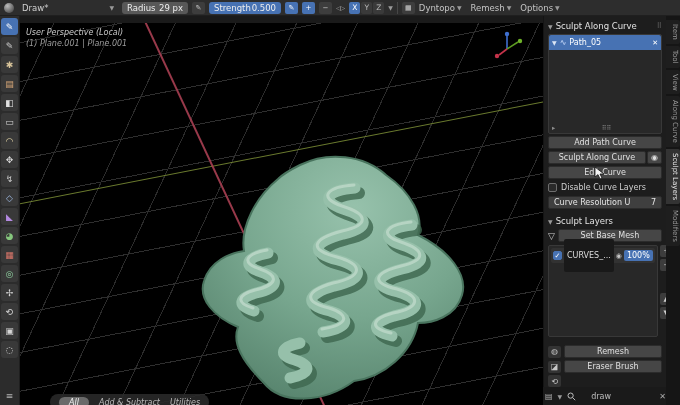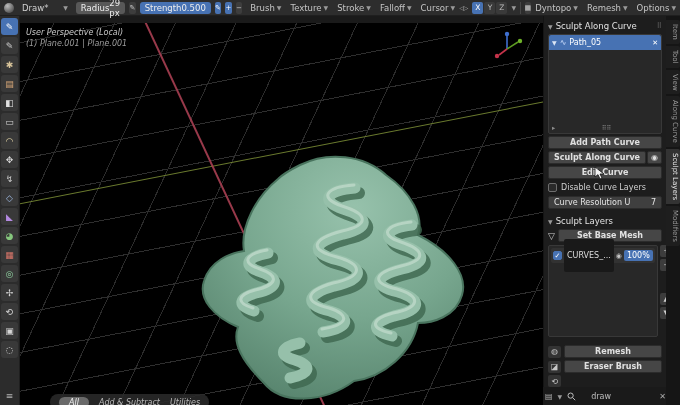--- a/index.html
+++ b/index.html
@@ -72,21 +72,21 @@
   .listbox { background:#282828; border:1px solid #383838; border-radius:2px;
     height:100px; display:flex; flex-direction:column; }
   .list-row { height:15px; display:flex; align-items:center; gap:3px;
     padding:0 3px; border-radius:2px 2px 0 0; }
   .list-row.selected { background:#4772b3; color:#fff; }
   .list-foot { margin-top:auto; display:flex; align-items:center;
     padding:0 3px 1px; color:#8b8b8b; font-size:6.5px; }
   .list-foot .grip2 { margin:0 auto; }
   .btn { height:13px; background:#464646; border:1px solid #2b2b2b;
     border-radius:2px; display:flex; align-items:center; justify-content:center;
-    color:#e0e0e0; margin-top:2px;font-weight:bold; }
+    color:#e0e0e0; margin-top:2px; }
   .btn-row { display:flex; gap:1px; margin-top:2px; }
   .btn-row .btn { flex:1; margin-top:0; }
   .badge-btn { width:15px; height:13px; background:#464646; border:1px solid #2b2b2b;
     border-radius:2px; display:flex; align-items:center; justify-content:center;
     color:#ddd; font-size:8px; }
   .check-row { display:flex; align-items:flex-end; gap:4px; margin-top:4px; }
   .checkbox { width:9px; height:9px; background:#2a2a2a; border:1px solid #6e6e6e;
     border-radius:2px; display:flex; align-items:center; justify-content:center;
     font-size:7px; color:#fff; }
   .checkbox.checked { background:#4772b3; border-color:#4772b3; }
@@ -147,27 +147,20 @@
       <span>29 px</span>
     </span>
     <span class="hbtn">✎</span>
     <span class="field blue" style="width:72px">
       <span>Strength</span>
       <span>0.500</span>
     </span>
     <span class="hbtn blue">✎</span>
     <span class="hbtn blue">+</span>
     <span class="hbtn">−</span>
-    <span id="header-menus" style="display:flex;gap:9px;margin-left:4px">
-        <span class="menu">Brush<span class="chev">▼</span></span>
-        <span class="menu">Texture<span class="chev">▼</span></span>
-        <span class="menu">Stroke<span class="chev">▼</span></span>
-        <span class="menu">Falloff<span class="chev">▼</span></span>
-        <span class="menu">Cursor<span class="chev">▼</span></span>
-      </span>
     <span style="font-size:6px;color:#aaa">◁▷</span>
     <span id="sym-axes" style="display:flex;gap:1px">
         <span class="sym-btn active">X</span>
         <span class="sym-btn">Y</span>
         <span class="sym-btn">Z</span>
       </span>
     <span class="chev">▼</span>
     <span class="vsep"></span>
     <span class="hbtn">▦</span>
     <span id="header-right-menus" style="display:flex;gap:9px">

